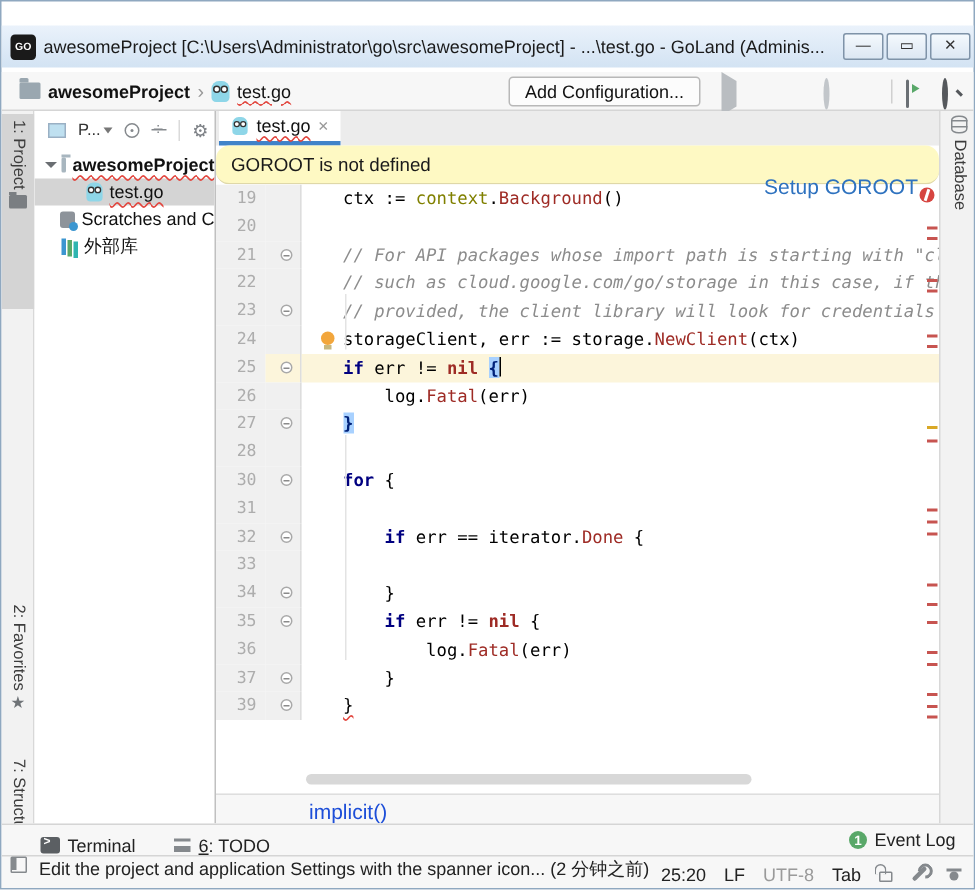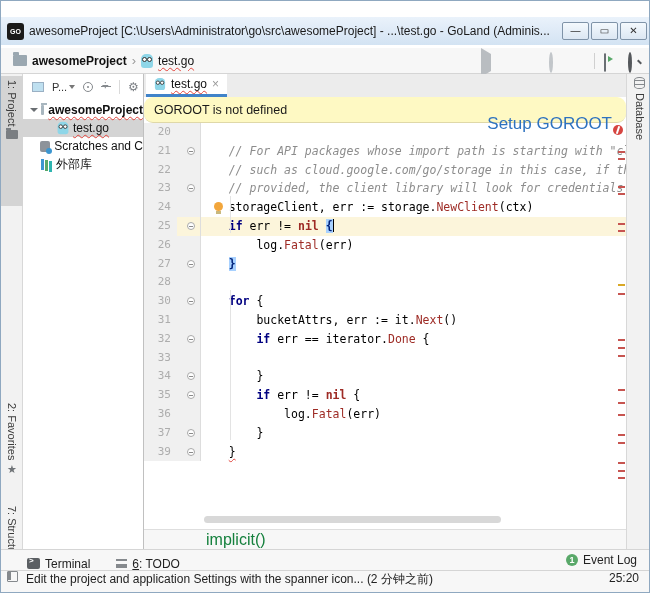--- a/index.html
+++ b/index.html
@@ -96,21 +96,21 @@
   
   .editor { position:absolute; left:143px; top:0; width:482px; height:475px; background:#fff; }
   .tabbar { position:absolute; left:0; top:0; width:482px; height:23px; background:#ECECEC; }
   .tab { position:absolute; left:2px; top:0; height:23px; background:#fff; border-bottom:3px solid #4083C9;
     display:flex; align-items:center; gap:5px; padding:0 8px; }
   .tab-label { font-size:12px; color:#111; text-decoration:underline wavy #E2443C 1px; text-underline-offset:2px; }
   .tab-close { color:#9a9a9a; font-size:12px; line-height:12px; }
   .banner { position:absolute; left:0; top:23px; width:482px; height:26px; background:#fef9c3; border-bottom:1px solid #DFD8A8;
     display:flex; align-items:center; justify-content:space-between; padding:0 14px 0 10px;border-radius:9px; }
   .banner-msg { font-size:12.5px; color:#1a1a1a; }
-  .banner-link { font-size:17px; color:#2E72BF;margin-top:28px; }
+  .banner-link { font-size:14px; color:#2E72BF;margin-top:28px; }
 
   .code-area { position:absolute; left:0; top:49px; width:482px; height:406px; overflow:hidden;
     font-family:"DejaVu Sans Mono", monospace; font-size:11.5px; }
   .cl { display:flex; height:18.8px; line-height:18.8px; white-space:pre; position:relative; }
   .ln { width:33px; text-align:right; padding-right:6px; color:#ADADAD; background:#F0F0F0; font-size:11px; flex:none; }
   .fold { width:24px; flex:none; background:#F0F0F0; border-right:1px solid #DDDDDD; position:relative; }
   .cl.cur .fold, .cl.cur .cd { background:#FCF5DB; }
   .fm { position:absolute; right:5px; top:5px; width:8px; height:8px; border:1px solid #A9A9A9; border-radius:50%; background:#fff; }
   .fm::after { content:""; position:absolute; left:1px; top:3px; width:4px; height:1px; background:#8a8a8a; }
   .bulb { position:absolute; left:70px; top:4px; width:9px; height:9px; background:#F2A63C; border-radius:50%; }
@@ -130,21 +130,21 @@
   .g1 { top:122px; height:37px; } .g2 { top:216px; height:150px; }
 
   .estripe { position:absolute; right:0; top:49px; width:8px; height:406px; }
   .mark { position:absolute; left:0; width:7px; height:2px; }
   .mark.r { background:#C75450; } .mark.y { background:#D9A826; }
   .err-indicator { position:absolute; right:3px; top:51px; width:10px; height:10px; background:#D64540; border-radius:50%; }
   .err-indicator::after { content:""; position:absolute; left:4px; top:1px; width:2px; height:8px; background:#fff; transform:rotate(18deg); }
 
   .hscroll { position:absolute; left:60px; top:442px; width:297px; height:7px; background:#D8D8D8; border-radius:4px; }
   .crumbbar { position:absolute; left:0; top:455px; width:482px; height:20px; background:#F7F7F7; border-top:1px solid #DEDEDE;
-    display:flex; align-items:flex-end; padding-left:62px; font-size:16px; color:#15803d; }
+    display:flex; align-items:flex-end; padding-left:62px; font-size:14px; color:#1d4ed8; }
 
   
   .stripe-right { position:absolute; left:625px; top:0; width:25px; height:475px; background:#F2F2F2; border-left:1px solid #D8D8D8; }
   .db-tab { position:absolute; top:3px; left:0; width:25px; display:flex; flex-direction:column; align-items:center; gap:4px; }
   .db-ico { width:11px; height:12px; border:1px solid #85898d; border-radius:5px/3px; position:relative; }
   .db-ico::before { content:""; position:absolute; left:-1px; top:2px; width:11px; height:1px; background:#85898d; box-shadow:0 4px 0 #85898d; }
 
   
   .bottombar { position:absolute; left:0; top:548px; width:650px; height:21px; background:#F7F7F7; border-top:1px solid #D5D5D5;
     display:flex; align-items:center; font-size:12px; color:#222; }
@@ -157,21 +157,21 @@
   .eventlog { margin-left:auto; margin-right:14px; display:flex; align-items:center; gap:5px; }
   .green-badge { width:12px; height:12px; background:#59A869; color:#fff; border-radius:50%; font-size:9px; font-weight:bold;
     display:flex; align-items:center; justify-content:center; }
 
   
   .statusbar { position:absolute; left:0; top:569px; width:650px; height:24px; background:#F7F7F7; border-top:1px solid #D5D5D5;
     display:flex; font-size:12px; color:#222; }
   .sb-toggle { width:11px; height:11px; border:1.5px solid #85898d; border-radius:1px; margin:0 8px 0 6px; position:relative; }
   .sb-toggle::after { content:""; position:absolute; left:0; top:0; width:3px; height:8px; background:#85898d; }
   .sb-msg { flex:1; white-space:nowrap; overflow:hidden; }
-  .sb-right { display:flex; align-items:center; gap:12px; padding-right:10px;flex-direction:column; }
+  .sb-right { display:flex; align-items:center; gap:12px; padding-right:10px; }
   .sb-dim { color:#9a9a9a; }
   .lock-ico { width:9px; height:7px; border:1.5px solid #85898d; border-radius:1px; position:relative; margin-top:4px; }
   .lock-ico::before { content:""; position:absolute; left:-4px; top:-6px; width:6px; height:6px; border:1.5px solid #85898d; border-bottom:none; border-radius:4px 4px 0 0; }
   .wrench-ico { width:12px; height:3px; background:#85898d; transform:rotate(-45deg); border-radius:2px; position:relative; }
   .wrench-ico::after { content:""; position:absolute; right:-3px; top:-2px; width:6px; height:6px; border:2px solid #85898d; border-radius:50%; border-left-color:transparent; }
   .hector-ico { width:10px; height:10px; position:relative; }
   .hector-ico::before { content:""; position:absolute; left:2px; top:3px; width:6px; height:6px; background:#85898d; border-radius:50%; }
   .hector-ico::after { content:""; position:absolute; left:0; top:1px; width:10px; height:2px; background:#85898d; }
 </style>
 </head>
@@ -191,20 +191,21 @@
 
 
   <div class="toolbar">
     <div class="crumbs">
       <span class="folder-ico"></span>
       <span class="crumb-root">awesomeProject</span>
       <span class="crumb-sep">›</span>
       <span class="gopher-ico"></span>
       <span class="crumb-file">test.go</span>
     </div>
+    <button class="addcfg-btn">Add Configuration...</button>
     <div class="tool-icons">
       <span class="ti"><span class="play-tri"></span></span>
       <span class="ti"><span class="bug-ico"></span></span>
       <span class="ti"><span class="cov-ico"></span></span>
       <span class="ti"><span class="prof-ico"></span></span>
       <span class="ti"><span class="stop-sq"></span></span>
       <span class="tsep"></span>
       <span class="ti"><span class="runwin-ico"></span></span>
       <span class="ti"><span class="search-ico"></span></span>
     </div>
@@ -270,31 +271,32 @@
           <span class="tab-label">test.go</span>
           <span class="tab-close">×</span>
         </div>
       </div>
       <div class="banner">
         <span class="banner-msg">GOROOT is not defined</span>
         <span class="banner-link">Setup GOROOT</span>
       </div>
 
       <div class="code-area">
+          <div class="cl"><span class="ln">19</span><span class="fold"></span><span class="cd"><span class="t-p">    ctx := </span><span class="t-g">context</span><span class="t-p">.</span><span class="t-f">Background</span><span class="t-p">()</span></span></div>
           <div class="cl"><span class="ln">20</span><span class="fold"></span><span class="cd"></span></div>
           <div class="cl"><span class="ln">21</span><span class="fold"><span class="fm"></span></span><span class="cd"><span class="t-c">    // For API packages whose import path is starting with "cloud</span></span></div>
           <div class="cl"><span class="ln">22</span><span class="fold"></span><span class="cd"><span class="t-c">    // such as cloud.google.com/go/storage in this case, if there</span></span></div>
           <div class="cl"><span class="ln">23</span><span class="fold"><span class="fm"></span></span><span class="cd"><span class="t-c">    // provided, the client library will look for credentials in</span></span></div>
           <div class="cl"><span class="ln">24</span><span class="fold"></span><span class="cd"><span class="t-p">    storageClient, err := storage.</span><span class="t-f">NewClient</span><span class="t-p">(ctx)</span></span><span class="bulb"></span></div>
           <div class="cl cur"><span class="ln">25</span><span class="fold"><span class="fm"></span></span><span class="cd"><span class="t-p">    </span><span class="t-k">if</span><span class="t-p"> err != </span><span class="t-n">nil</span><span class="t-p"> </span><span class="t-b">{</span><span class="caret"></span></span></div>
           <div class="cl"><span class="ln">26</span><span class="fold"></span><span class="cd"><span class="t-p">        log.</span><span class="t-f">Fatal</span><span class="t-p">(err)</span></span></div>
           <div class="cl"><span class="ln">27</span><span class="fold"><span class="fm"></span></span><span class="cd"><span class="t-p">    </span><span class="t-b">}</span></span></div>
           <div class="cl"><span class="ln">28</span><span class="fold"></span><span class="cd"></span></div>
           <div class="cl"><span class="ln">30</span><span class="fold"><span class="fm"></span></span><span class="cd"><span class="t-p">    </span><span class="t-k">for</span><span class="t-p"> {</span></span></div>
-          <div class="cl"><span class="ln">31</span><span class="fold"></span><span class="cd"><span class="t-p">        bucketAttrs, err := it.</span><span class="t-f">Next</span><span class="t-p">()</span></span></div>
+          <div class="cl"><span class="ln">31</span><span class="fold"></span></div>
           <div class="cl"><span class="ln">32</span><span class="fold"><span class="fm"></span></span><span class="cd"><span class="t-p">        </span><span class="t-k">if</span><span class="t-p"> err == iterator.</span><span class="t-f">Done</span><span class="t-p"> {</span></span></div>
           <div class="cl"><span class="ln">33</span><span class="fold"></span></div>
           <div class="cl"><span class="ln">34</span><span class="fold"><span class="fm"></span></span><span class="cd"><span class="t-p">        }</span></span></div>
           <div class="cl"><span class="ln">35</span><span class="fold"><span class="fm"></span></span><span class="cd"><span class="t-p">        </span><span class="t-k">if</span><span class="t-p"> err != </span><span class="t-n">nil</span><span class="t-p"> {</span></span></div>
           <div class="cl"><span class="ln">36</span><span class="fold"></span><span class="cd"><span class="t-p">            log.</span><span class="t-f">Fatal</span><span class="t-p">(err)</span></span></div>
           <div class="cl"><span class="ln">37</span><span class="fold"><span class="fm"></span></span><span class="cd"><span class="t-p">        }</span></span></div>
           <div class="cl"><span class="ln">39</span><span class="fold"><span class="fm"></span></span><span class="cd"><span class="t-p">    </span><span class="t-w">}</span></span></div>
         </div>
       <div class="iguide g1"></div>
       <div class="iguide g2"></div>

